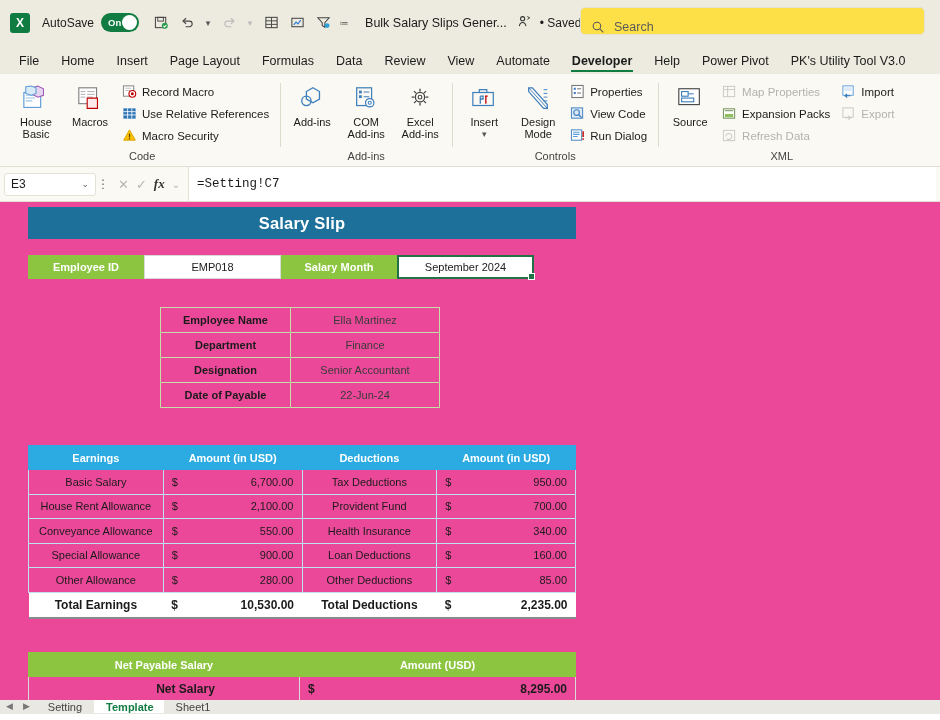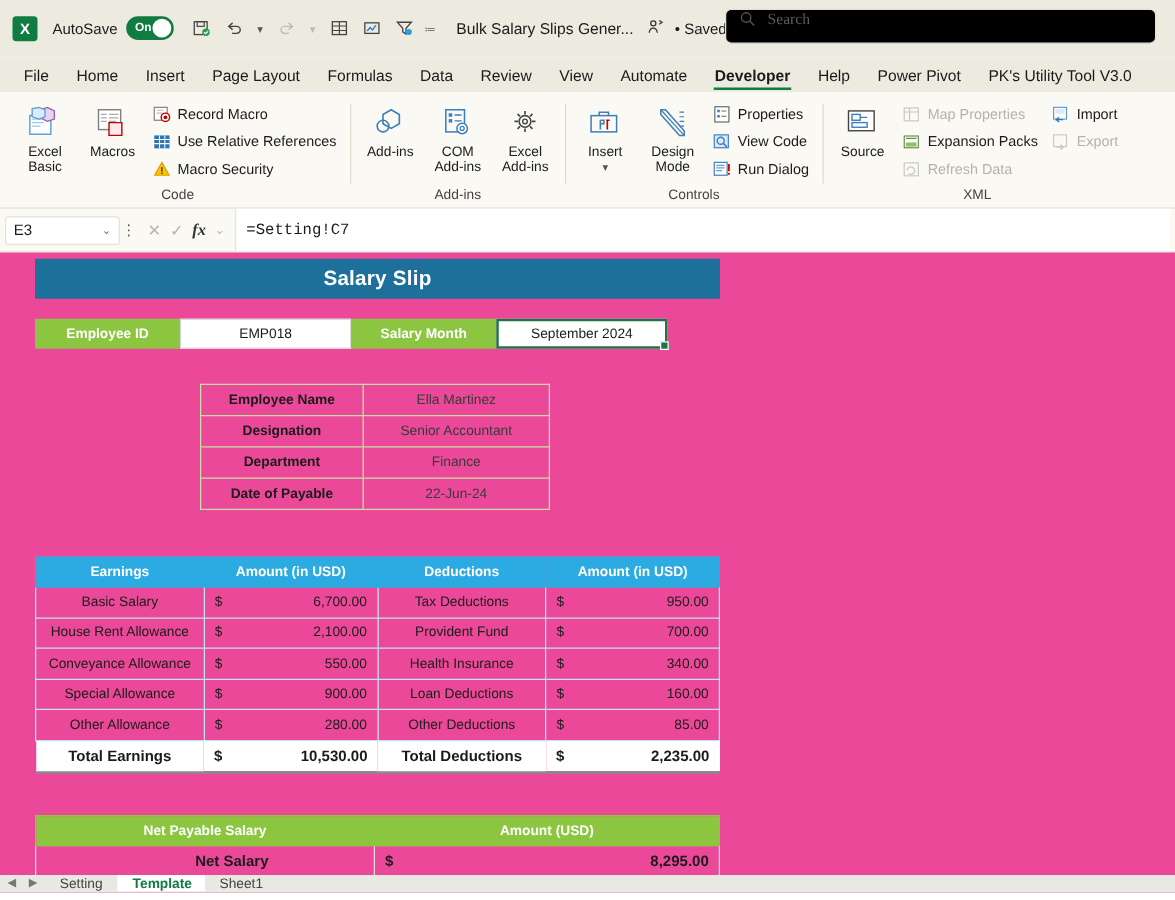--- a/index.html
+++ b/index.html
@@ -43,22 +43,22 @@
   }
   .qbtn.small { width: 14px; font-size: 9px; color:#555; }
   .qbtn.dim { color:#bbb; }
   .doctitle {
     margin-left: 14px; font-size: 12.5px; color:#1b1b1b; white-space:nowrap;
   }
   .share-ico { margin-left: 10px; font-size: 12px; color:#333; }
   .saved { margin-left: 8px; font-size: 12px; color:#1b1b1b; white-space:nowrap;}
   .searchbox {
     position:absolute; left: 580px; top: 7px; width: 345px; height: 28px;
-    background:#000000; border-radius: 5px; display:flex; align-items:flex-start;
-    padding: 0 10px; border: 1px solid #e3e0d4; font-family: Liberation Serif, serif;
+    background:#fde047; border-radius: 5px; display:flex; align-items:flex-end;
+    padding: 0 10px; border: 1px solid #e3e0d4;
   }
   .searchbox .ph { font-size: 12.5px; color:#5b5b5b; margin-left: 9px; }
 
   
   .tabsrow {
     height: 29px; background:#EDEBDF; display:flex; align-items:flex-end;
     padding-left: 8px; gap: 0px;
   }
   .tab {
     font-size: 12.5px; color:#1b1b1b; padding: 3px 11px 6px 11px;
@@ -288,21 +288,21 @@
       <div class="rgcontent">
         <div class="bigbtn">
           <div class="ic">
             <svg width="30" height="28" viewBox="0 0 32 30">
                 <rect x="3" y="8" width="18" height="16" fill="#fff" stroke="#5b9bd5" stroke-width="1.2"></rect>
                 <path d="M5 11h8M5 14h10M5 17h7" stroke="#9dc3e6" stroke-width="1.1"></path>
                 <path d="M12 3l6-2 6 3v7l-6 2-6-3z" fill="#e7d5f0" stroke="#9b59b6" stroke-width="1.1"></path>
                 <path d="M5 2l6-1 5 2v6l-5 2-6-2z" fill="#dbeaf7" stroke="#5b9bd5" stroke-width="1.1"></path>
               </svg>
           </div>
-          <div class="lb">Excel Basic</div>
+          <div class="lb">House Basic</div>
         </div>
         <div class="bigbtn">
           <div class="ic">
             <svg width="30" height="28" viewBox="0 0 32 30">
                 <rect x="4" y="3" width="19" height="17" fill="#fff" stroke="#7f7f7f" stroke-width="1.2"></rect>
                 <path d="M6 7h5M13 7h8M6 10h5M13 10h8M6 13h5M13 13h6" stroke="#aaa" stroke-width="1"></path>
                 <path d="M13 14h11v11H13z" fill="#fdeaea" stroke="#c00000" stroke-width="1.2"></path>
               </svg>
           </div>
           <div class="lb">Macros</div>
@@ -540,26 +540,26 @@
       <div class="idcell val sel">September 2024</div>
     </div>
 
     <table class="emptbl">
       <tbody>
           <tr>
         <td class="k">Employee Name</td>
         <td class="v">Ella Martinez</td>
       </tr>
       <tr>
+        <td class="k">Department</td>
+        <td class="v">Finance</td>
+      </tr>
+      <tr>
         <td class="k">Designation</td>
         <td class="v">Senior Accountant</td>
-      </tr>
-      <tr>
-        <td class="k">Department</td>
-        <td class="v">Finance</td>
       </tr>
       <tr>
         <td class="k">Date of Payable</td>
         <td class="v">22-Jun-24</td>
       </tr>
     </tbody>
       </table>
 
     <table class="edtbl">
       <tbody>

